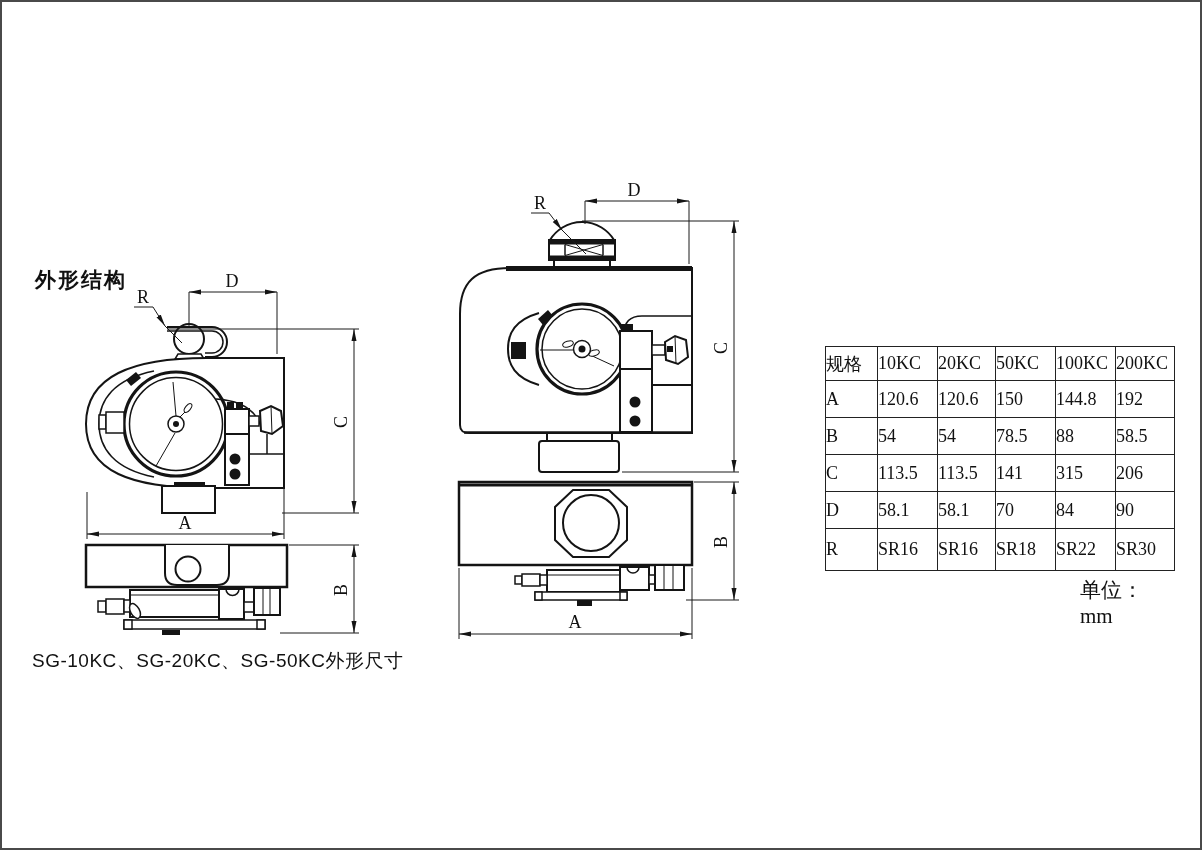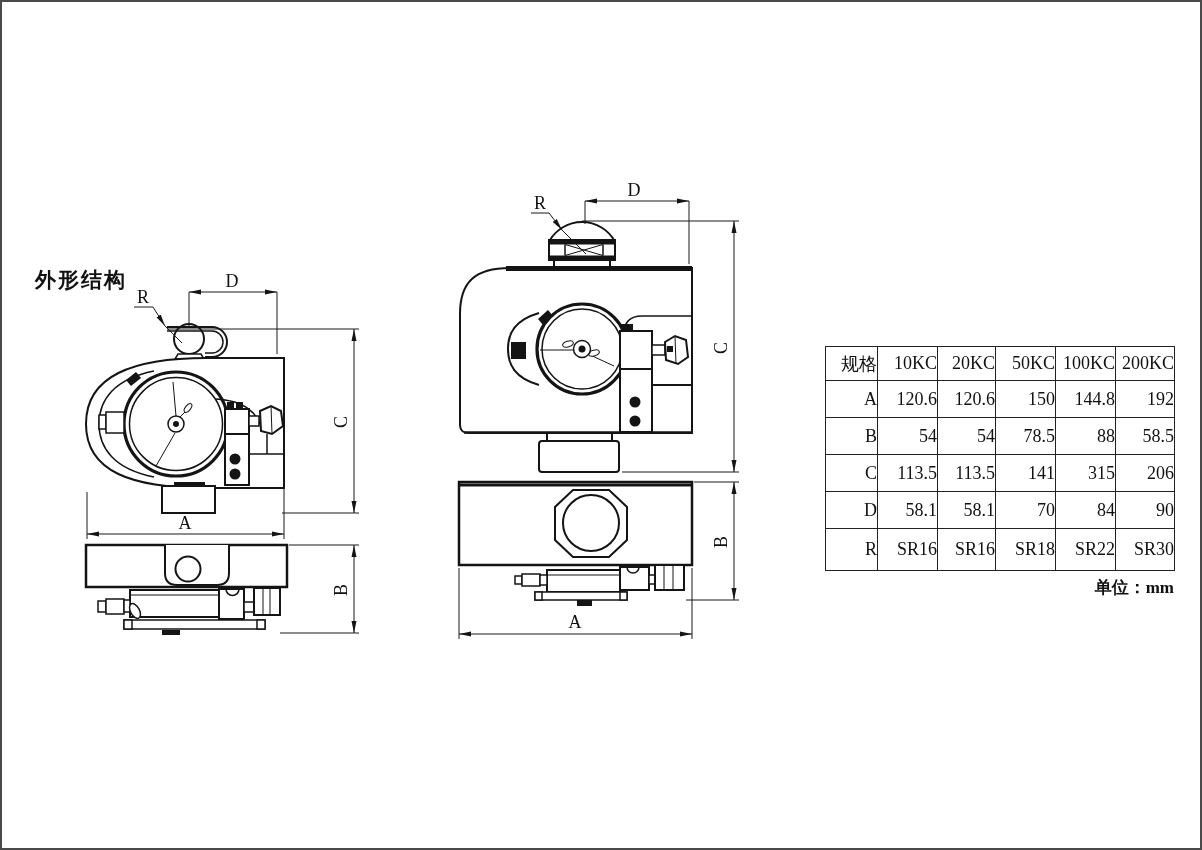--- a/index.html
+++ b/index.html
@@ -3,25 +3,25 @@
 <meta charset="utf-8">
 <style>
   html,body{margin:0;padding:0;background:#e8e8e8;}
   .sheet{position:relative;width:1202px;height:850px;background:#fff;border:2px solid #4a4a4a;box-sizing:border-box;overflow:hidden;font-family:"Liberation Sans",sans-serif;}
   .art{position:absolute;left:0;top:0;}
   .title{position:absolute;left:33px;top:252px;font-size:21px;font-weight:600;letter-spacing:2px;color:#111;margin-top:12px;}
   .caption{position:absolute;top:646px;font-size:19px;letter-spacing:0.5px;color:#111;white-space:nowrap;}
   .caption.l{left:30px;}
   .caption.r{left:465px;}
   table.dims{position:absolute;left:823px;top:344px;width:349px;border-collapse:collapse;table-layout:fixed;}
-  table.dims td{border:1.6px solid #222;text-align:right;vertical-align:middle;font-family:"Liberation Serif",serif;font-size:18px;color:#111;padding:0;}
+  table.dims td{border:1.6px solid #222;text-align:left;vertical-align:middle;font-family:"Liberation Serif",serif;font-size:18px;color:#111;padding:0;}
   table.dims tr{height:37px;}
   table.dims tr.hd{height:34px;}
   table.dims tr.last{height:42px;}
-  .unit{position:absolute;left:1078px;top:574px;width:94px;text-align:right;font-family:"Liberation Serif",serif;font-size:17px;color:#111;font-weight:bold;}
+  .unit{position:absolute;left:1078px;top:574px;width:94px;font-family:"Liberation Serif",serif;font-size:21px;color:#111;}
   
   .s1{fill:none;stroke:#141414;stroke-width:1;}
   .s15{fill:none;stroke:#141414;stroke-width:1.5;}
   .s2{fill:none;stroke:#141414;stroke-width:2;}
   .s25{fill:none;stroke:#141414;stroke-width:2.5;}
   .s3{fill:none;stroke:#141414;stroke-width:3.2;}
   .fw{fill:#ffffff;}
   .fb{fill:#141414;stroke:none;}
   .dim{stroke:#1a1a1a;stroke-width:1;fill:none;}
   .dimlbl{font-family:"Liberation Serif",serif;font-size:18px;fill:#111;}
@@ -266,20 +266,21 @@
 
       <g>
         <line x1="457" y1="632" x2="690" y2="632" class="dim" marker-start="url(#arw)" marker-end="url(#arw)"></line>
         <line x1="457" y1="566" x2="457" y2="637" class="dim"></line>
         <line x1="690" y1="566" x2="690" y2="637" class="dim"></line>
         <text x="573" y="626" text-anchor="middle" class="dimlbl">A</text>
       </g>
     </g>
   </svg>
 
+  <div class="caption l">SG-10KC、SG-20KC、SG-50KC外形尺寸</div>
 
   <table class="dims">
     <colgroup>
       <col style="width:52px">
         <col style="width:60px">
         <col style="width:58px">
         <col style="width:60px">
         <col style="width:60px">
         <col style="width:59px">
     </colgroup>

